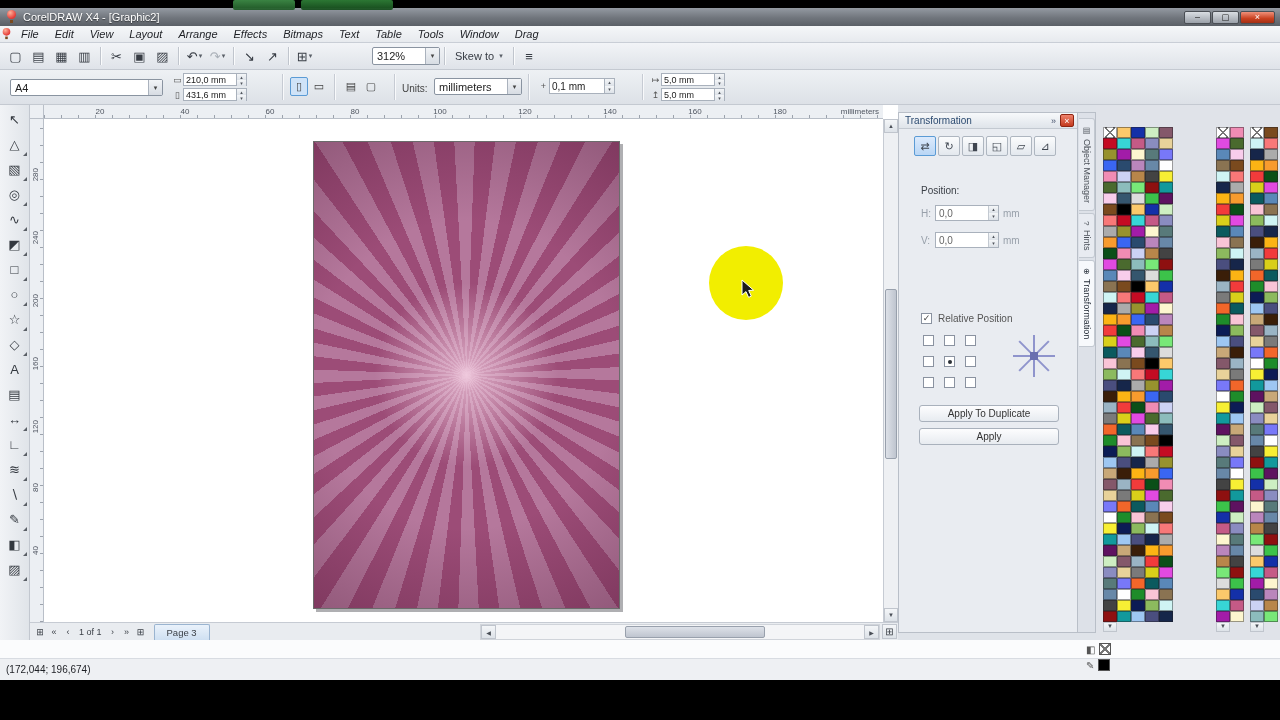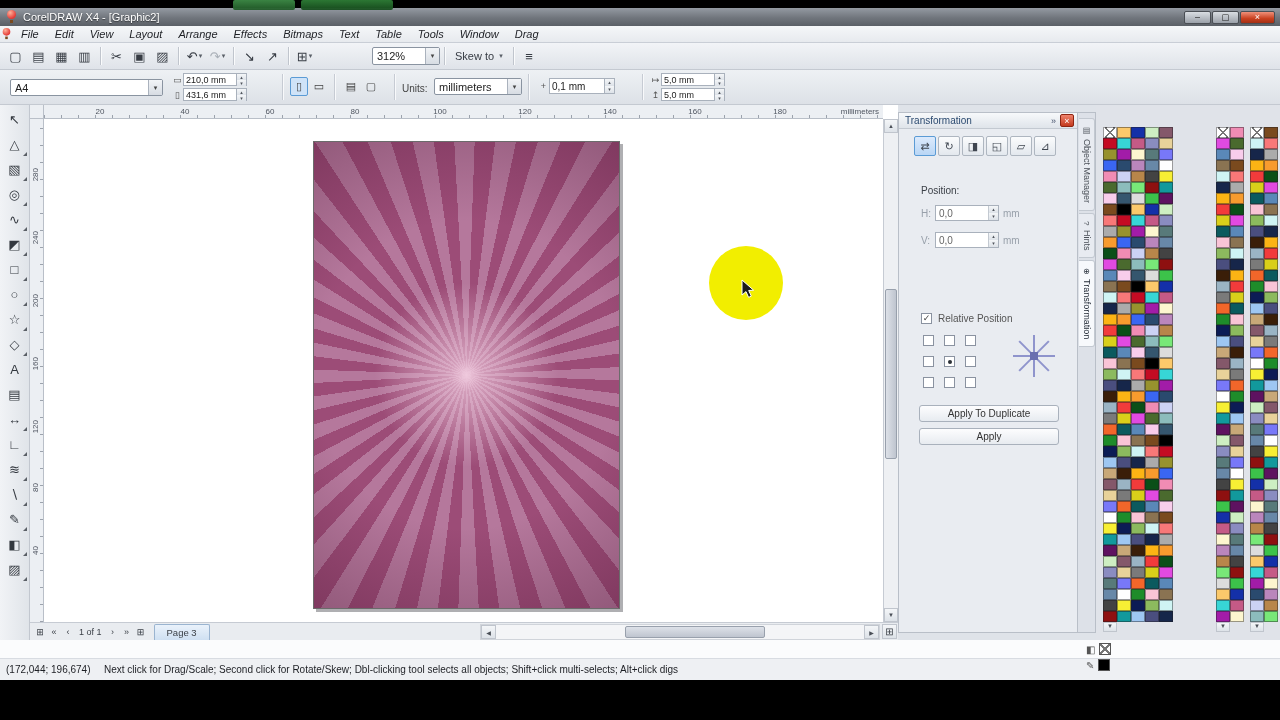--- a/index.html
+++ b/index.html
@@ -214,21 +214,21 @@
       background:
         linear-gradient(45deg, transparent 44%, #777 44%, #777 56%, transparent 56%),
         linear-gradient(135deg, transparent 44%, #777 44%, #777 56%, transparent 56%), #fff; }
   .pal-foot { width:14px; height:10px; text-align:center; font-size:6px; color:#4a4f57;
               background:linear-gradient(#f4f6f8,#dde2e8); border:1px solid #c0c5cd; }
 
   
   .statusbar { position:absolute; top:632px; left:0; right:0; height:40px; background:#f4f5f7; }
   .status-row1 { height:19px; background:#fbfcfd; border-bottom:1px solid #d8dce2; }
   .status-row2 { height:21px; background:#eef0f3; display:flex; align-items:center; padding-left:6px;
-                 font-size:10px; color:#1d1f24; }
+                 font-size:10px; color:#1d1f24;gap:44px; }
   .coords { width:98px; flex:0 0 auto; }
   .status-ind { position:absolute; left:1086px; top:3px; display:flex; flex-direction:column; gap:4px; }
   .ind { display:flex; align-items:center; gap:4px; font-size:10px; color:#555; }
   .sw { width:12px; height:12px; border:1px solid #555; background:#fff; }
   .sw.black { background:#000; }
 </style>
 </head>
 <body>
 
 <div class="screen">
@@ -1053,21 +1053,20 @@
             </div>
           <div class="pal-foot">▼</div>
         </div>
       </div>
     </div>
 
     <div class="statusbar">
       <div class="status-row1"></div>
       <div class="status-row2">
         <span class="coords">(172,044; 196,674)</span>
-        <span class="msg">Next click for Drag/Scale; Second click for Rotate/Skew; Dbl-clicking tool selects all objects; Shift+click multi-selects; Alt+click digs</span>
       </div>
       <div class="status-ind">
         <div class="ind">
           <span class="ig">◧</span>
           <span class="sw none"></span>
         </div>
         <div class="ind">
           <span class="ig">✎</span>
           <span class="sw black" style="background: rgb(0, 0, 0);"></span>
         </div>

